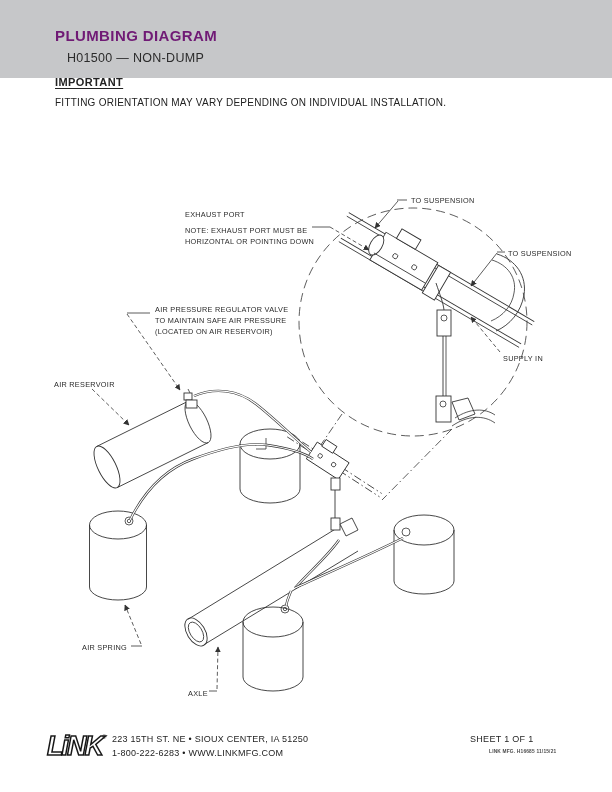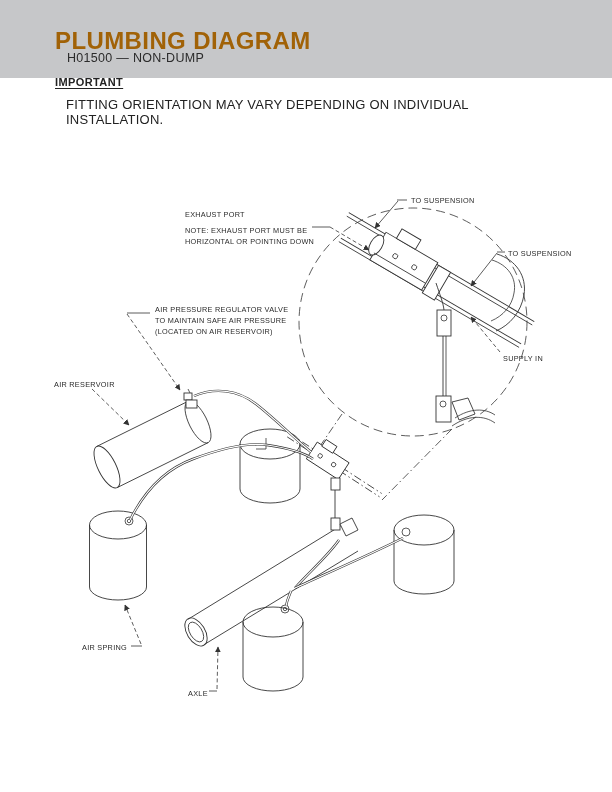--- a/index.html
+++ b/index.html
@@ -1,26 +1,26 @@
 <!DOCTYPE html>
 <html><head>
 <meta charset="utf-8">
 <style>
   html,body{margin:0;padding:0;}
   body{width:612px;height:792px;background:#ffffff;position:relative;overflow:hidden;
        font-family:"Liberation Sans", sans-serif;color:#232323;}
   .page{position:absolute;inset:0;background:#fff;}
   .header-band{position:absolute;left:0;top:0;width:612px;height:78px;background:#c6c7c9;}
-  .page-title{position:absolute;left:55px;top:27px;font-size:24px;font-weight:bold;
-              letter-spacing:.4px;color:#a16207;}
+  .page-title{position:absolute;left:55px;top:27px;font-size:15px;font-weight:bold;
+              letter-spacing:.4px;color:#701a75;}
   .page-subtitle{position:absolute;left:55px;top:51px;font-size:12.5px;color:#2b2b2b;letter-spacing:.3px;margin-left:12px;}
   .notice{position:absolute;left:55px;top:76px;width:480px;}
   .notice-heading{font-size:11px;font-weight:bold;letter-spacing:.4px;
                   text-decoration:underline;text-underline-offset:2px;margin:0 0 9px 0;}
-  .notice-line{font-size:13px;letter-spacing:.25px;margin:0 0 8px 11px;color:#222;}
+  .notice-line{font-size:10px;letter-spacing:.25px;margin:0 0 8px 0;color:#222;}
   svg text{font-family:"Liberation Sans", sans-serif;}
   .lbl{font-size:7.3px;fill:#2a2a2a;letter-spacing:.28px;}
   .thin{fill:none;stroke:#333;stroke-width:.9;}
   .thin2{fill:none;stroke:#333;stroke-width:.8;}
   .dash{fill:none;stroke:#333;stroke-width:.8;stroke-dasharray:4 2.6;}
   .dashdot{fill:none;stroke:#333;stroke-width:.8;stroke-dasharray:8 3 1.5 3;}
   .tube{fill:none;stroke:#333;stroke-width:2.4;}
   .tube2{fill:none;stroke:#fff;stroke-width:1.2;}
   .solidfill{fill:#fff;stroke:#333;stroke-width:.9;}
   .footer{position:absolute;left:0;top:726px;width:612px;height:48px;}
@@ -194,14 +194,28 @@
       <text x="503" y="211" class="lbl">SUPPLY IN</text>
       <text x="155" y="162" class="lbl">AIR PRESSURE REGULATOR VALVE</text>
       <text x="155" y="173" class="lbl">TO MAINTAIN SAFE AIR PRESSURE</text>
       <text x="155" y="184" class="lbl">(LOCATED ON AIR RESERVOIR)</text>
       <text x="54" y="237" class="lbl">AIR RESERVOIR</text>
       <text x="82" y="500" class="lbl">AIR SPRING</text>
       <text x="188" y="546" class="lbl">AXLE</text>
     </g>
   </svg>
 
+  <div class="footer">
+    <div class="logo-wrap">
+      <svg width="64" height="34" viewBox="0 0 64 34">
+        <text x="1" y="26" font-size="27" font-style="italic" font-weight="bold" fill="#ffffff" stroke="#161616" stroke-width="1.5" letter-spacing="-2">LiNK</text>
+        <text x="56" y="10" font-size="6" fill="#161616">®</text>
+      </svg>
+    </div>
+    <div class="footer-address">
+      <div>223 15TH ST. NE • SIOUX CENTER, IA 51250</div>
+      <div>1-800-222-6283 • WWW.LINKMFG.COM</div>
+    </div>
+    <div class="sheet-number">SHEET 1 OF 1</div>
+    <div class="doc-code">LINK MFG. H16685  11/15/21</div>
+  </div>
 
 </div>
 
 </body></html>

